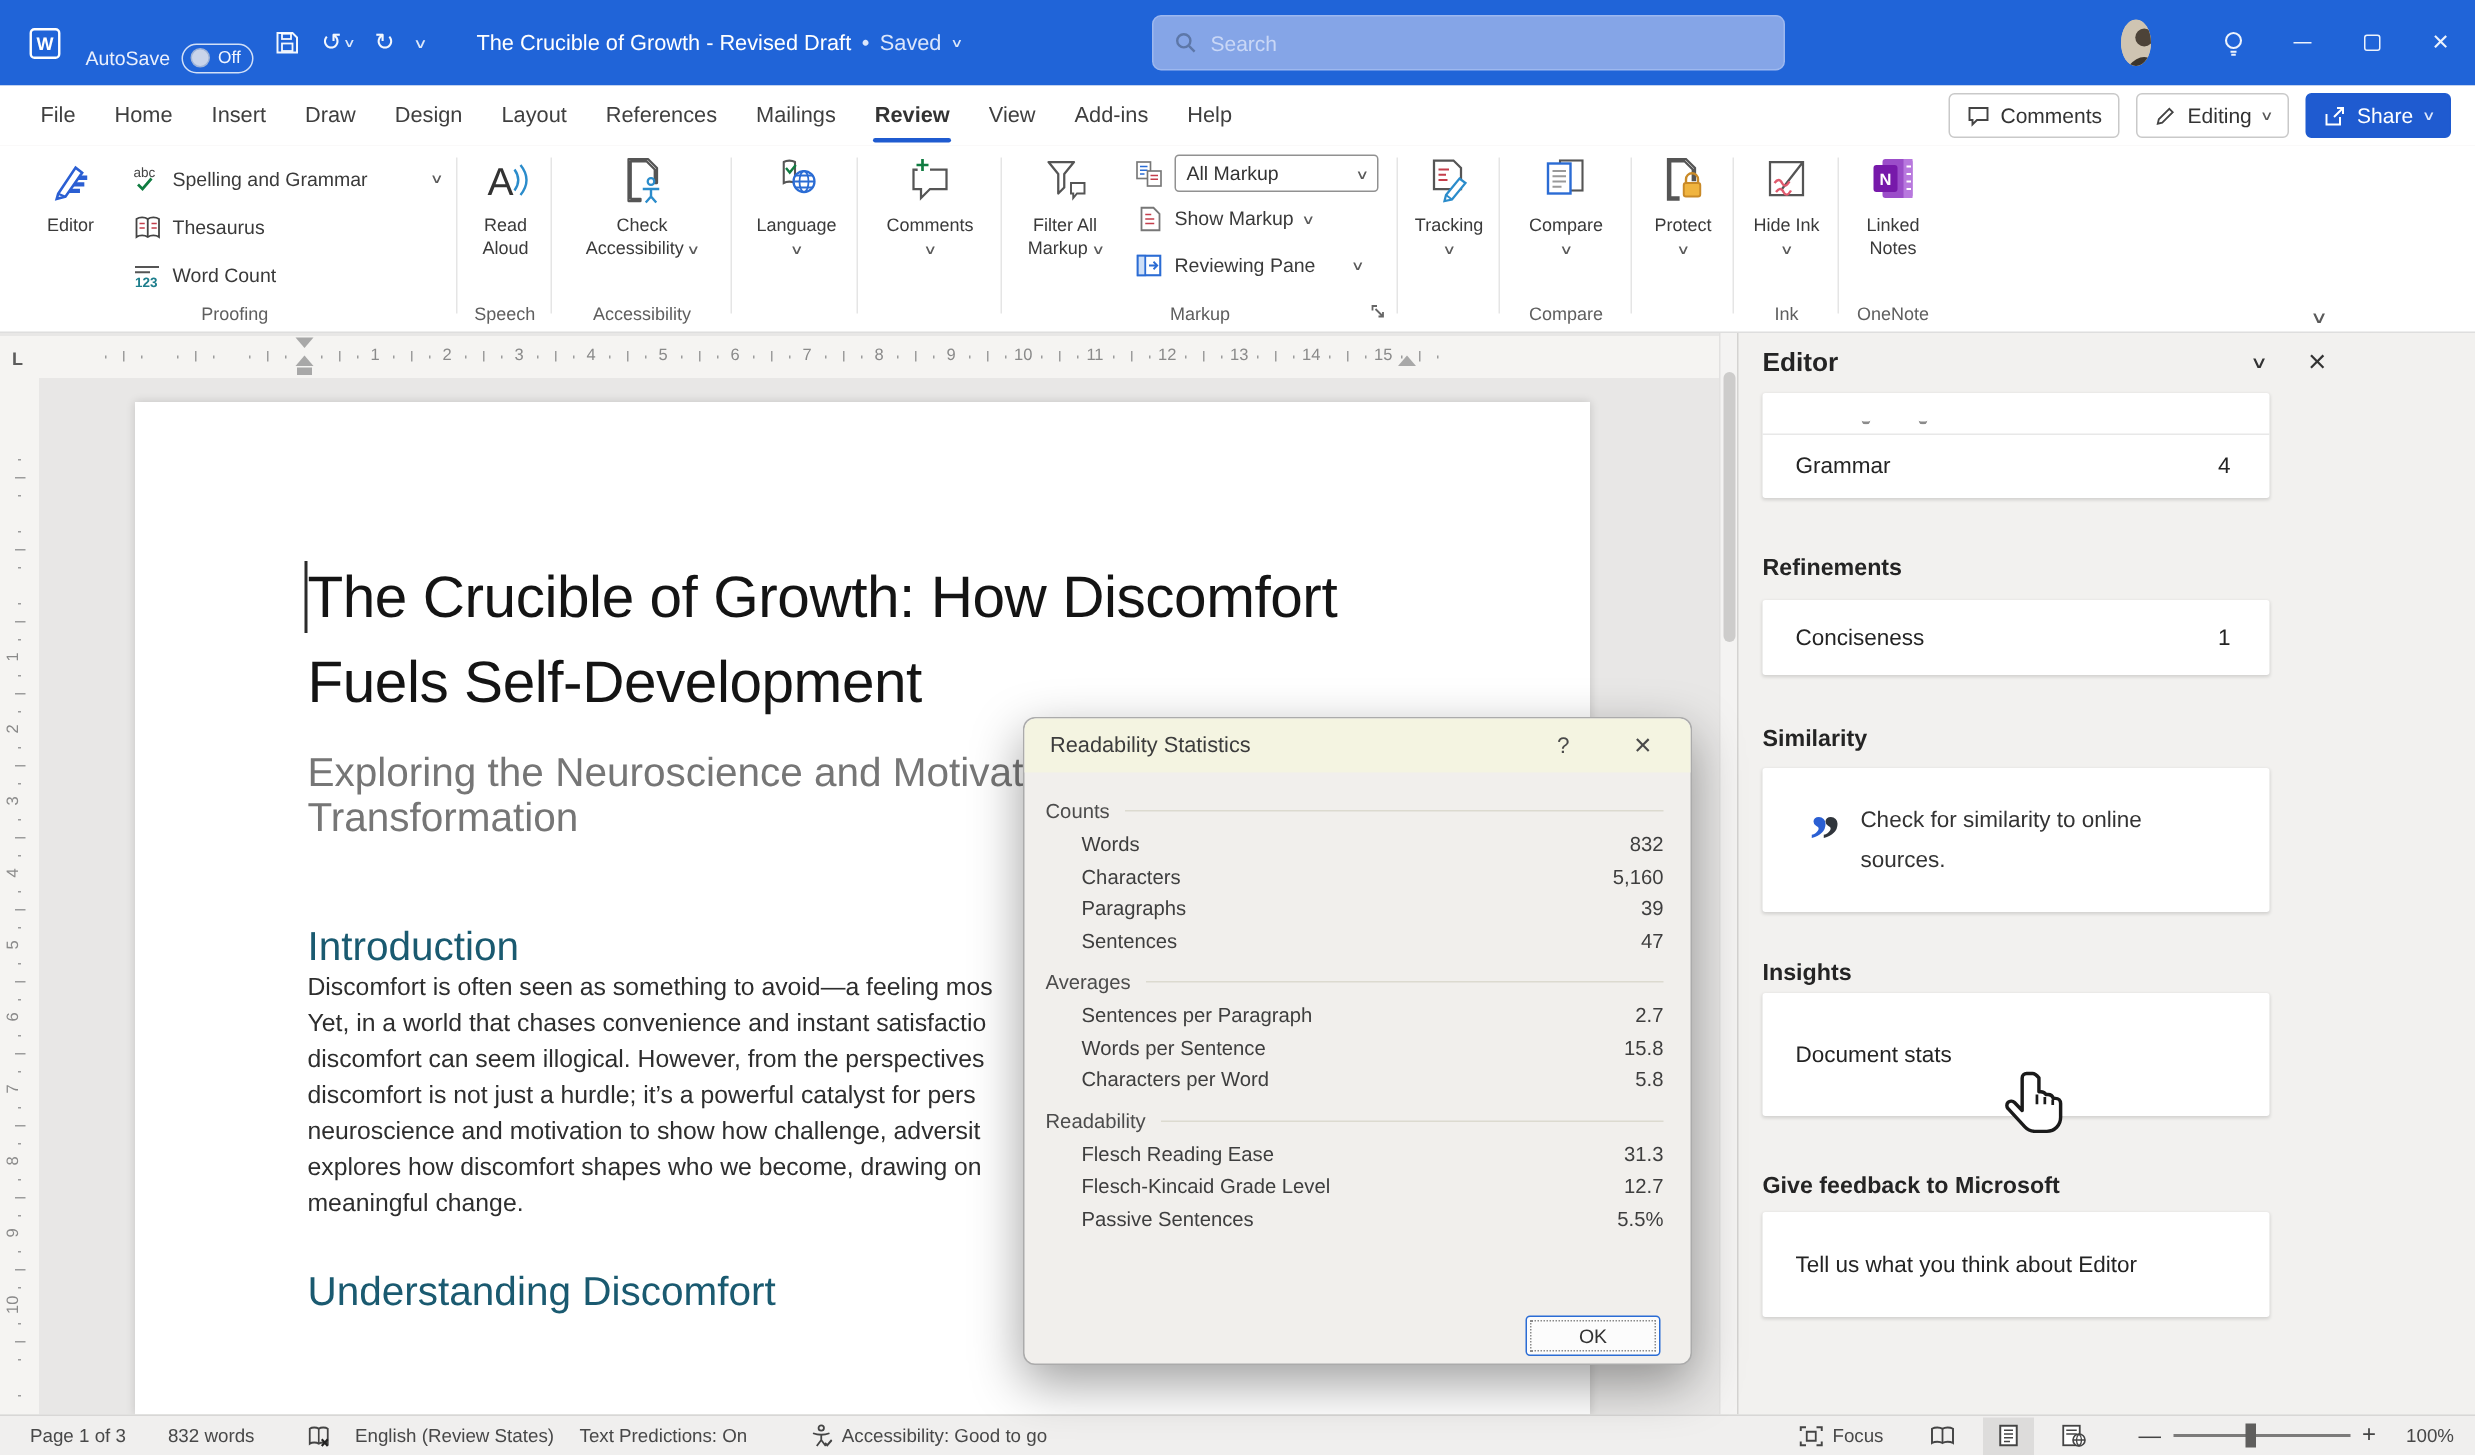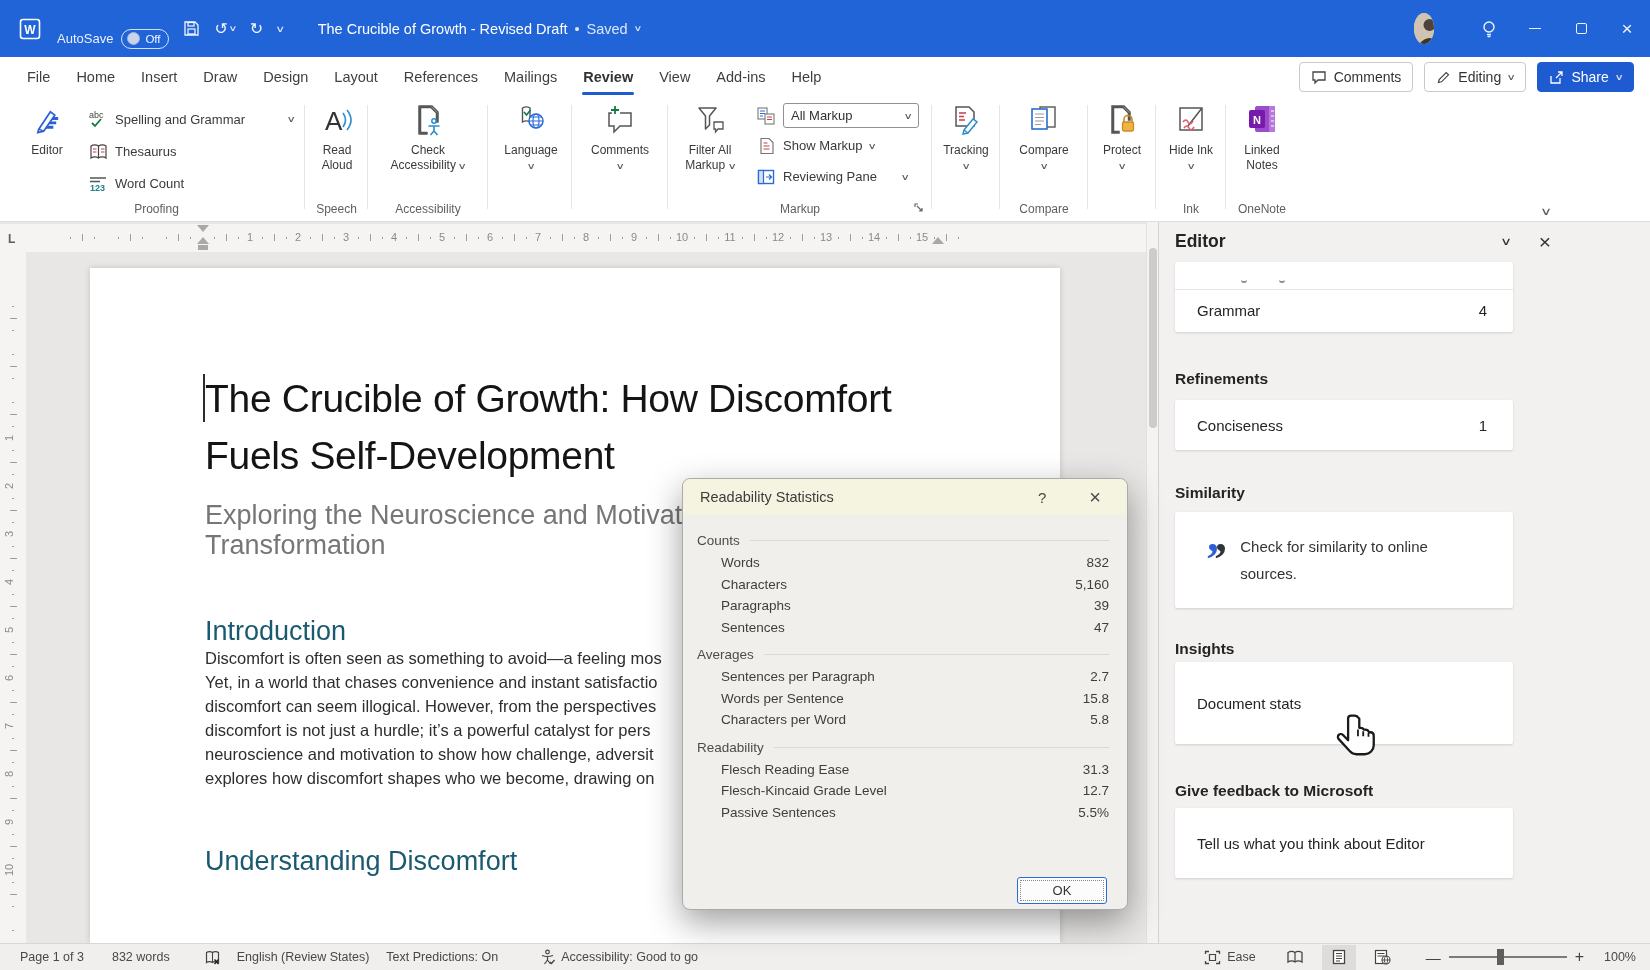--- a/index.html
+++ b/index.html
@@ -147,20 +147,29 @@
         <span>↻</span>
       </span>
     <span class="qchev" style="font-size:9px;">∨</span>
   </div>
   <div class="doc-name">
     <span>The Crucible of Growth - Revised Draft</span>
     <span class="doc-saved">•</span>
     <span class="doc-saved">Saved</span>
     <span class="qchev">∨</span>
   </div>
+  <div class="searchbox">
+    <span>
+      <svg width="15" height="15" viewBox="0 0 15 15">
+          <circle cx="6.2" cy="6.2" r="4.4" fill="none" stroke="#5d77a8" stroke-width="1.6"></circle>
+          <path d="M9.6 9.6 L13.4 13.4" stroke="#5d77a8" stroke-width="1.6"></path>
+        </svg>
+    </span>
+    <span class="search-ph">Search</span>
+  </div>
   <div class="tb-right">
     <span class="tb-icon" style="margin-right:6px;">
       <span class="avatar">
           <svg width="31" height="31" viewBox="0 0 31 31">
             <rect width="31" height="31" fill="#cfc4b2"></rect>
             <circle cx="15.5" cy="12" r="6" fill="#4d4338"></circle>
             <path d="M5 31 q10.5-12 21 0z" fill="#3c352c"></path>
           </svg>
         </span>
     </span>
@@ -487,20 +496,21 @@
       <div>Transformation</div>
     </div>
     <div class="h-teal" style="top:348px;">Introduction</div>
     <div class="doc-body">
       <div>Discomfort is often seen as something to avoid—a feeling mos</div>
       <div>Yet, in a world that chases convenience and instant satisfactio</div>
       <div>discomfort can seem illogical. However, from the perspectives</div>
       <div>discomfort is not just a hurdle; it’s a powerful catalyst for pers</div>
       <div>neuroscience and motivation to show how challenge, adversit</div>
       <div>explores how discomfort shapes who we become, drawing on</div>
+      <div>meaningful change.</div>
     </div>
     <div class="h-teal" style="top:578px;">Understanding Discomfort</div>
   </div>
 </div>
 
 <div class="scrollbar">
     <span class="sthumb"></span>
   </div>
 
 <div class="dialog">
@@ -633,21 +643,21 @@
       </svg>
     <span>Accessibility: Good to go</span>
   </span>
 
   <span class="sb-right">
     <span class="sb-item">
       <svg width="17" height="15" viewBox="0 0 17 15">
           <path d="M1.5 4 V1.5 H5 M12 1.5 h3.5 V4 M15.5 11 v2.5 H12 M5 13.5 H1.5 V11" fill="none" stroke="#444" stroke-width="1.3"></path>
           <path d="M5.5 4.5 h6 v6 h-6z" fill="none" stroke="#444" stroke-width="1.2"></path>
         </svg>
-      <span>Ease</span>
+      <span>Focus</span>
     </span>
     <span class="viewbtn" style="margin-left:22px;">
       <svg width="18" height="14" viewBox="0 0 18 14">
           <path d="M9 2.5 C7.3 1.3 4 1.3 2 2.5 v9.5 c2-1.2 5.3-1.2 7 0 c1.7-1.2 5-1.2 7 0 V2.5 c-2-1.2-5.3-1.2-7 0z" fill="none" stroke="#444" stroke-width="1.3"></path>
           <path d="M9 2.5 v9.5" stroke="#444" stroke-width="1.2"></path>
         </svg>
     </span>
     <span class="viewbtn active" style="margin-left:10px;">
       <svg width="14" height="16" viewBox="0 0 14 16">
           <rect x="1.5" y="1.5" width="11" height="13" fill="#fff" stroke="#444" stroke-width="1.3"></rect>

